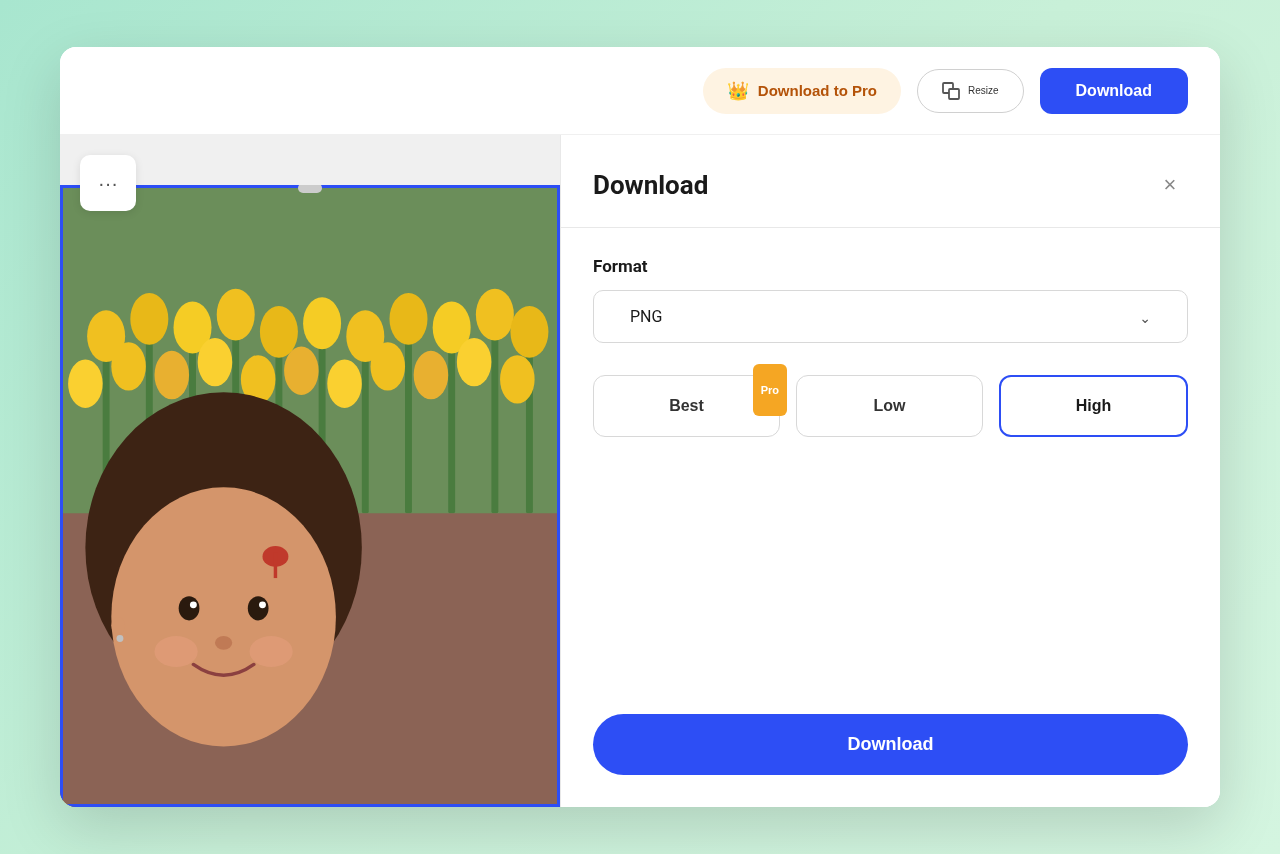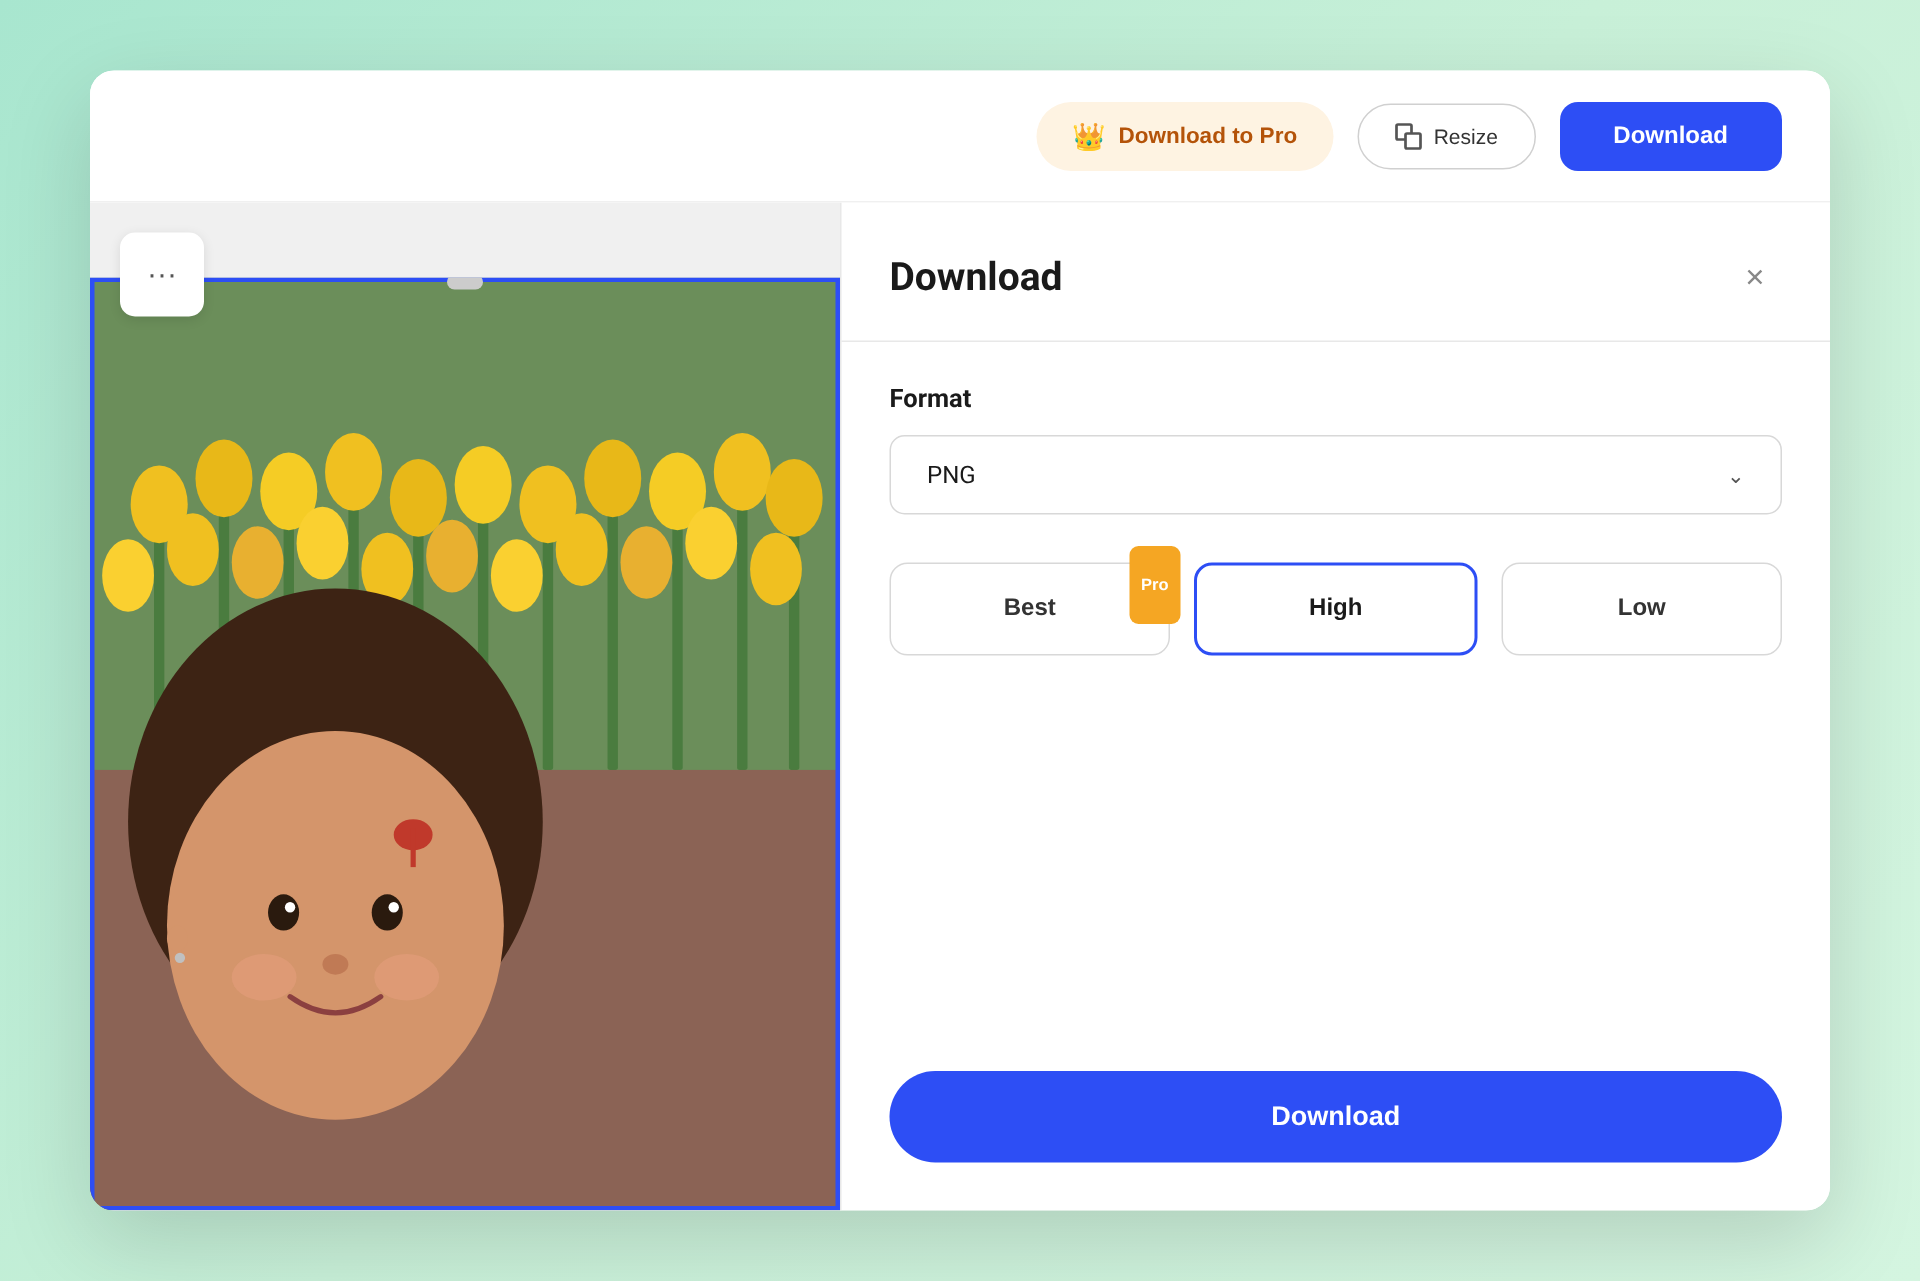--- a/index.html
+++ b/index.html
@@ -60,21 +60,21 @@
 
     .resize-btn {
       background: #fff;
       border: 1.5px solid #d0d0d0;
       border-radius: 50px;
       padding: 12px 24px;
       cursor: pointer;
       display: flex;
       align-items: center;
       gap: 8px;
-      font-size: 14px;
+      font-size: 10px;
       font-weight: 500;
       color: #333;
     }
 
     .download-header-btn {
       background: #2d4ef5;
       border: none;
       border-radius: 12px;
       padding: 14px 36px;
       cursor: pointer;
@@ -204,21 +204,21 @@
 
     .format-dropdown {
       position: relative;
       margin-bottom: 32px;
     }
 
     .format-dropdown-display {
       width: 100%;
       border: 1.5px solid #d8d8d8;
       border-radius: 10px;
-      padding: 16px 24px;
+      padding: 16px 36px;
       font-size: 16px;
       color: #1a1a1a;
       background: #fff;
       cursor: pointer;
       display: flex;
       align-items: flex-end;
       justify-content: space-between;
     }
 
     .chevron-icon {
@@ -400,25 +400,25 @@
           <span class="chevron-icon">⌄</span>
         </div>
       </div>
 
 
       <div class="quality-options">
         <button class="quality-btn">
           <span class="pro-badge">Pro</span>
           <span>Best</span>
         </button>
+        <button class="quality-btn">
+          <span>Low</span>
+        </button>
         <button class="quality-btn selected">
           <span>High</span>
-        </button>
-        <button class="quality-btn">
-          <span>Low</span>
         </button>
       </div>
 
       <button class="download-action-btn">
         <span>Download</span>
       </button>
     </div>
 
   </div>
 </div>

